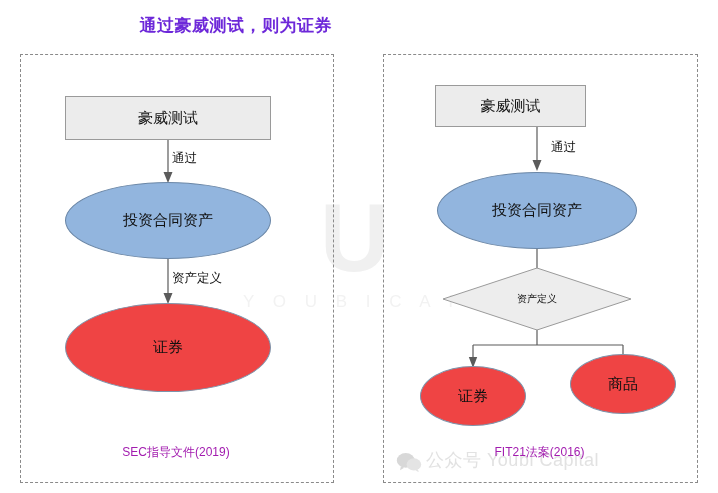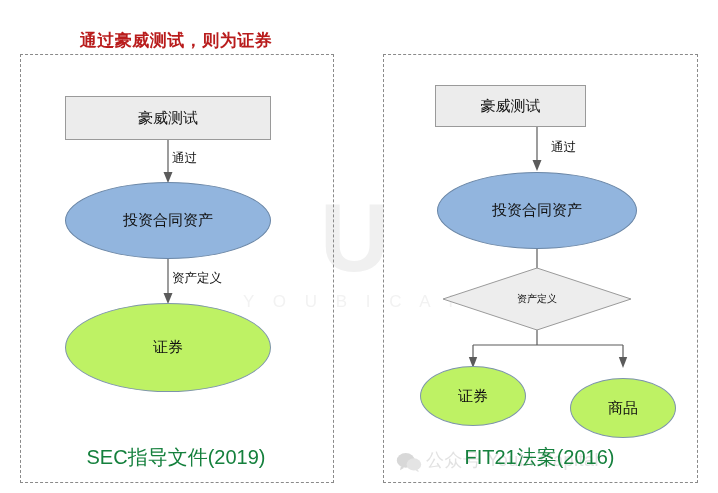--- a/index.html
+++ b/index.html
@@ -76,36 +76,36 @@
     position: absolute;
     border: 1.5px dashed #8a8a8a;
     background: transparent;
     z-index: 2;
   }
   #panel-left  { left: 20px;  top: 54px; width: 312px; height: 427px; }
   #panel-right { left: 383px; top: 54px; width: 313px; height: 427px; }
 
   .panel-title {
     position: absolute;
-    top: 29px;
+    top: 14px;
     font-size: 17px;
     font-weight: 700;
-    color: #b91c1c;
-    text-align: center;
+    color: #6d28d9;
+    text-align: right;
     letter-spacing: 0.5px;
     z-index: 3;
     white-space: nowrap;
   }
   #title-left  { left: 20px;  width: 312px; }
   #title-right { left: 383px; width: 313px; }
 
   .panel-caption {
     position: absolute;
-    font-size: 20px;
-    color: #15803d;
+    font-size: 12px;
+    color: #a21caf;
     text-align: center;
     white-space: nowrap;
     z-index: 5;
   }
   #caption-left  { left: 20px;  width: 312px; top: 444px; }
   #caption-right { left: 383px; width: 313px; top: 444px; }
 
   
   .node {
     position: absolute;
@@ -122,21 +122,21 @@
     border: 1px solid #9a9a9a;
     font-size: 15px;
   }
   .node-ellipse-dark {
     background: #92b5de;
     border: 1px solid #6a86a6;
     border-radius: 50%;
     font-size: 15px;
   }
   .node-ellipse-light {
-    background: #bef264;
+    background: #ef4444;
     border: 1px solid #7d94ab;
     border-radius: 50%;
     font-size: 15px;
   }
   .node-diamond {
     font-size: 10px;
   }
   .node-diamond .dia-shape {
     position: absolute;
     inset: 0;
@@ -238,19 +238,19 @@
     <line x1="13" y1="16" x2="13" y2="30" stroke="#5b5b5b" stroke-width="1.2"></line>
     <line x1="163" y1="16" x2="163" y2="30" stroke="#5b5b5b" stroke-width="1.2"></line>
     <polygon points="13,39 8.8,28 17.2,28" fill="#5b5b5b"></polygon>
     <polygon points="163,39 158.8,28 167.2,28" fill="#5b5b5b"></polygon>
   </svg>
 
   <div class="node node-ellipse-light" style="left:420px; top:366px; width:106px; height:60px;">
     <span>证券</span>
   </div>
 
-  <div class="node node-ellipse-light" style="left:570px; top:378px; width:106px; height:60px;">
+  <div class="node node-ellipse-light" style="left:570px; top:354px; width:106px; height:60px;">
     <span>商品</span>
   </div>
 
   <div class="panel-caption" id="caption-right">FIT21法案(2016)</div>
 
 </div>
 
 </body></html>

